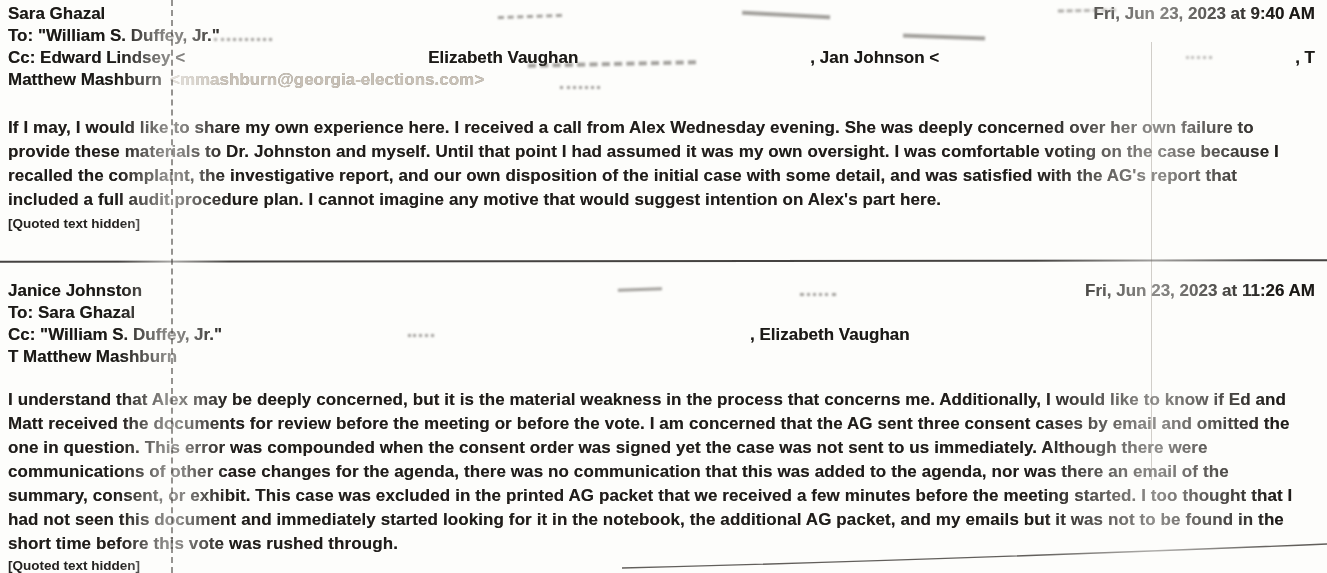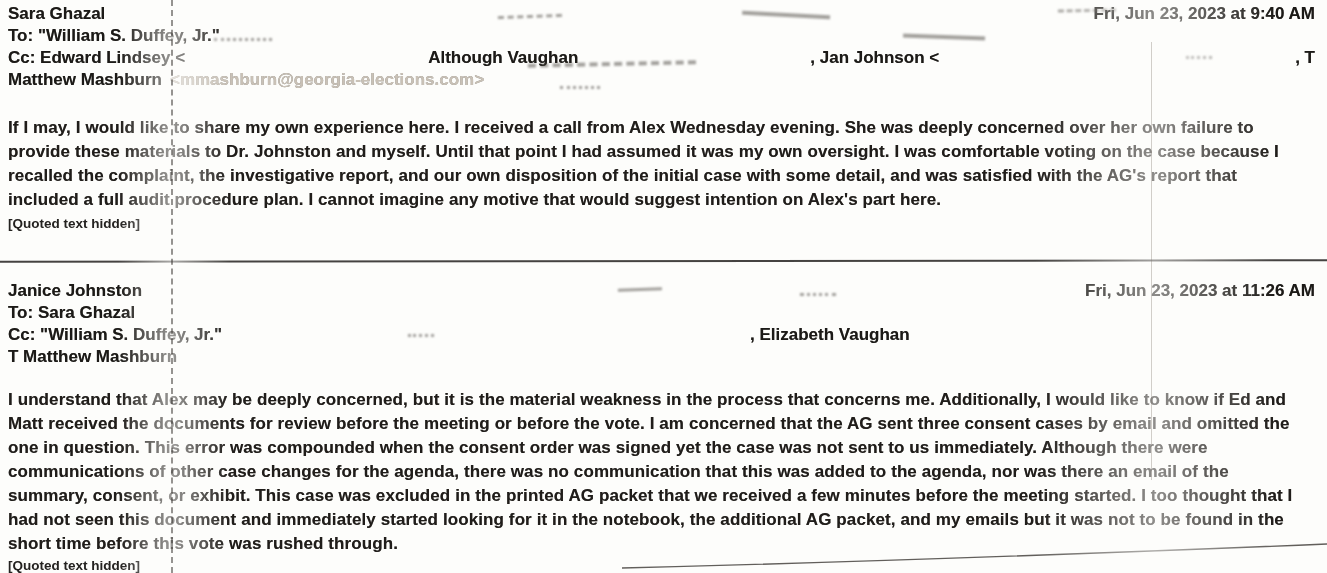--- a/index.html
+++ b/index.html
@@ -69,21 +69,21 @@
     <div class="hdr-row">
       <span>Sara Ghazal</span>
       <span class="date">Fri, Jun 23, 2023 at 9:40 AM</span>
     </div>
     <div class="hdr-row">
       <span>To: "William S. Duffey, Jr."</span>
     </div>
     <div class="hdr-row">
       <span>Cc: Edward Lindsey &lt;</span>
       <span class="spacer" style="width:243px"></span>
-      <span>Although Vaughan</span>
+      <span>Elizabeth Vaughan</span>
       <span class="spacer" style="width:232px"></span>
       <span>, Jan Johnson &lt;</span>
       <span style="margin-left:auto">, T</span>
     </div>
     <div class="hdr-row">
       <span>Matthew Mashburn</span>
       <span class="spacer" style="width:8px"></span>
       <span class="faded-email">&lt;mmashburn@georgia-elections.com&gt;</span>
     </div>
     <div class="body-text">If I may, I would like to share my own experience here. I received a call from Alex Wednesday evening. She was deeply concerned over her own failure to provide these materials to Dr. Johnston and myself. Until that point I had assumed it was my own oversight. I was comfortable voting on the case because I recalled the complaint, the investigative report, and our own disposition of the initial case with some detail, and was satisfied with the AG's report that included a full audit procedure plan. I cannot imagine any motive that would suggest intention on Alex's part here.</div>

